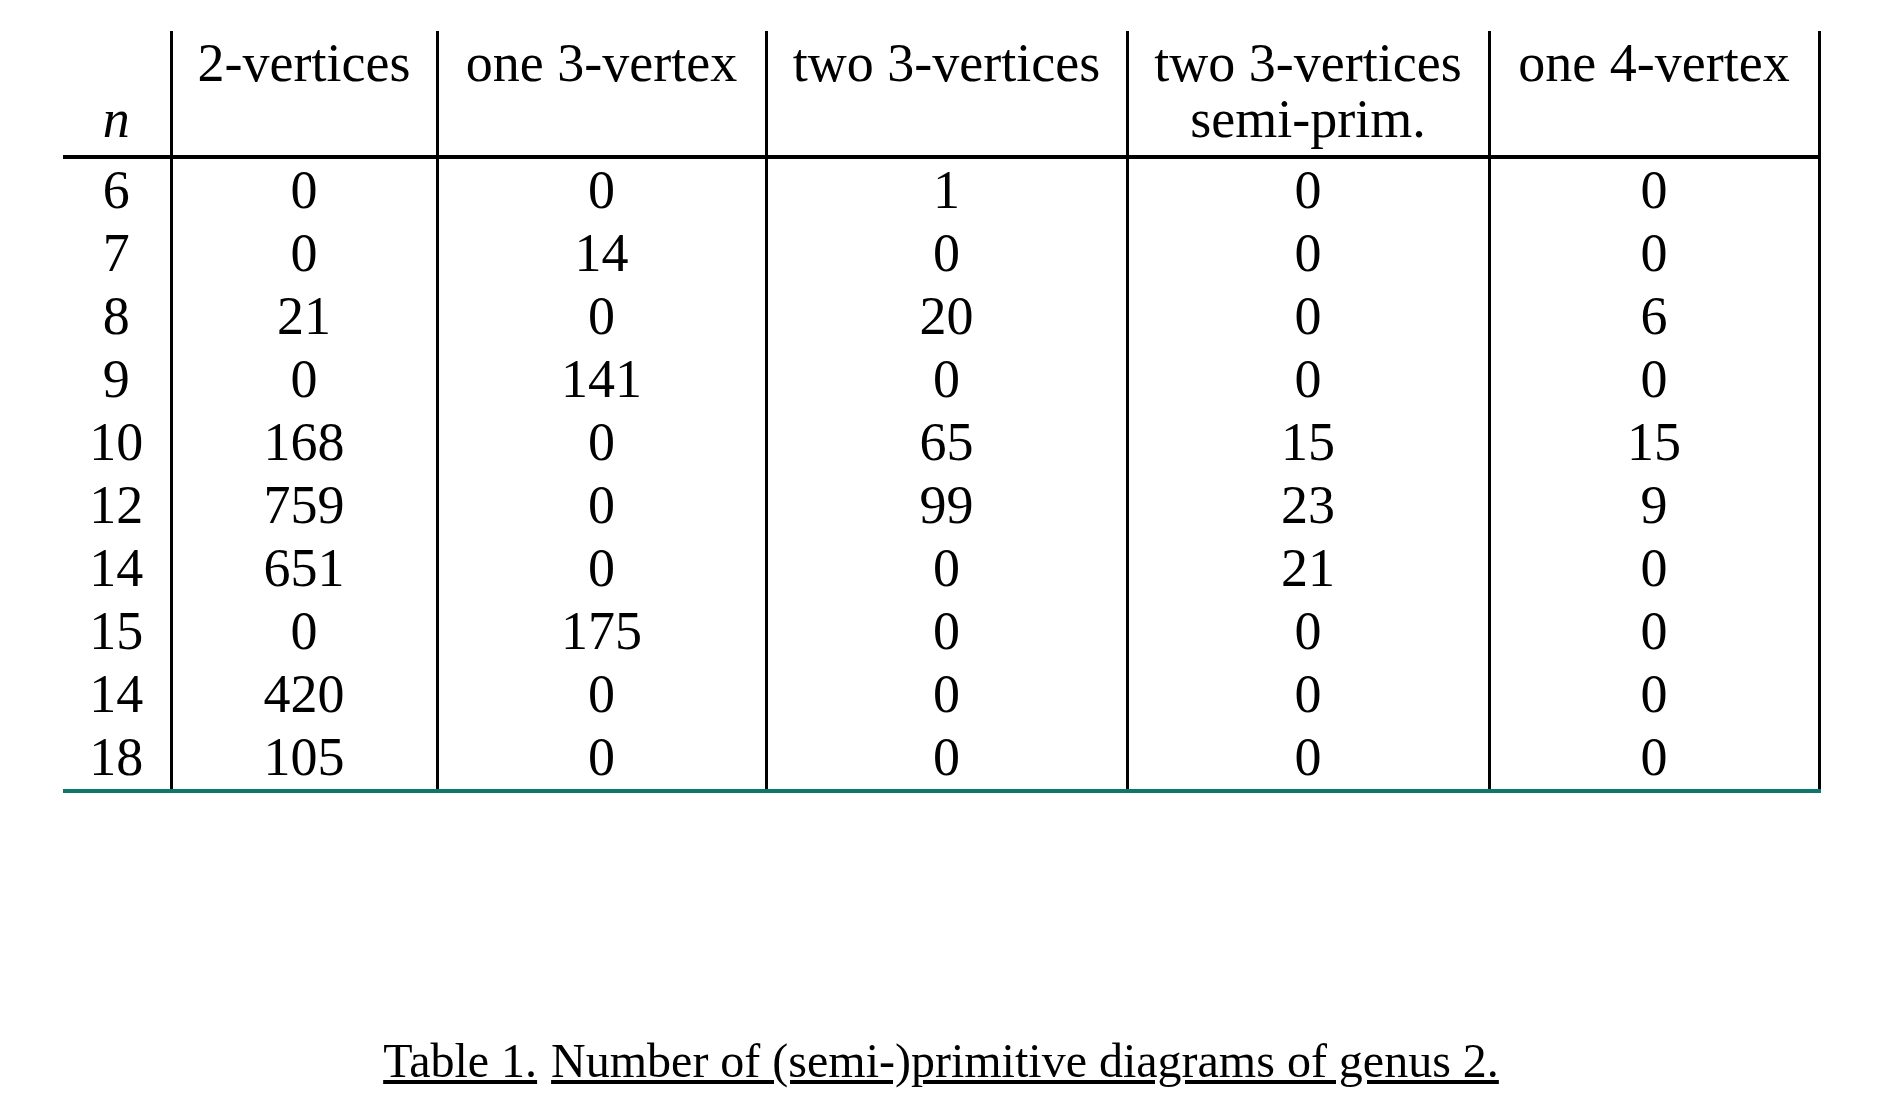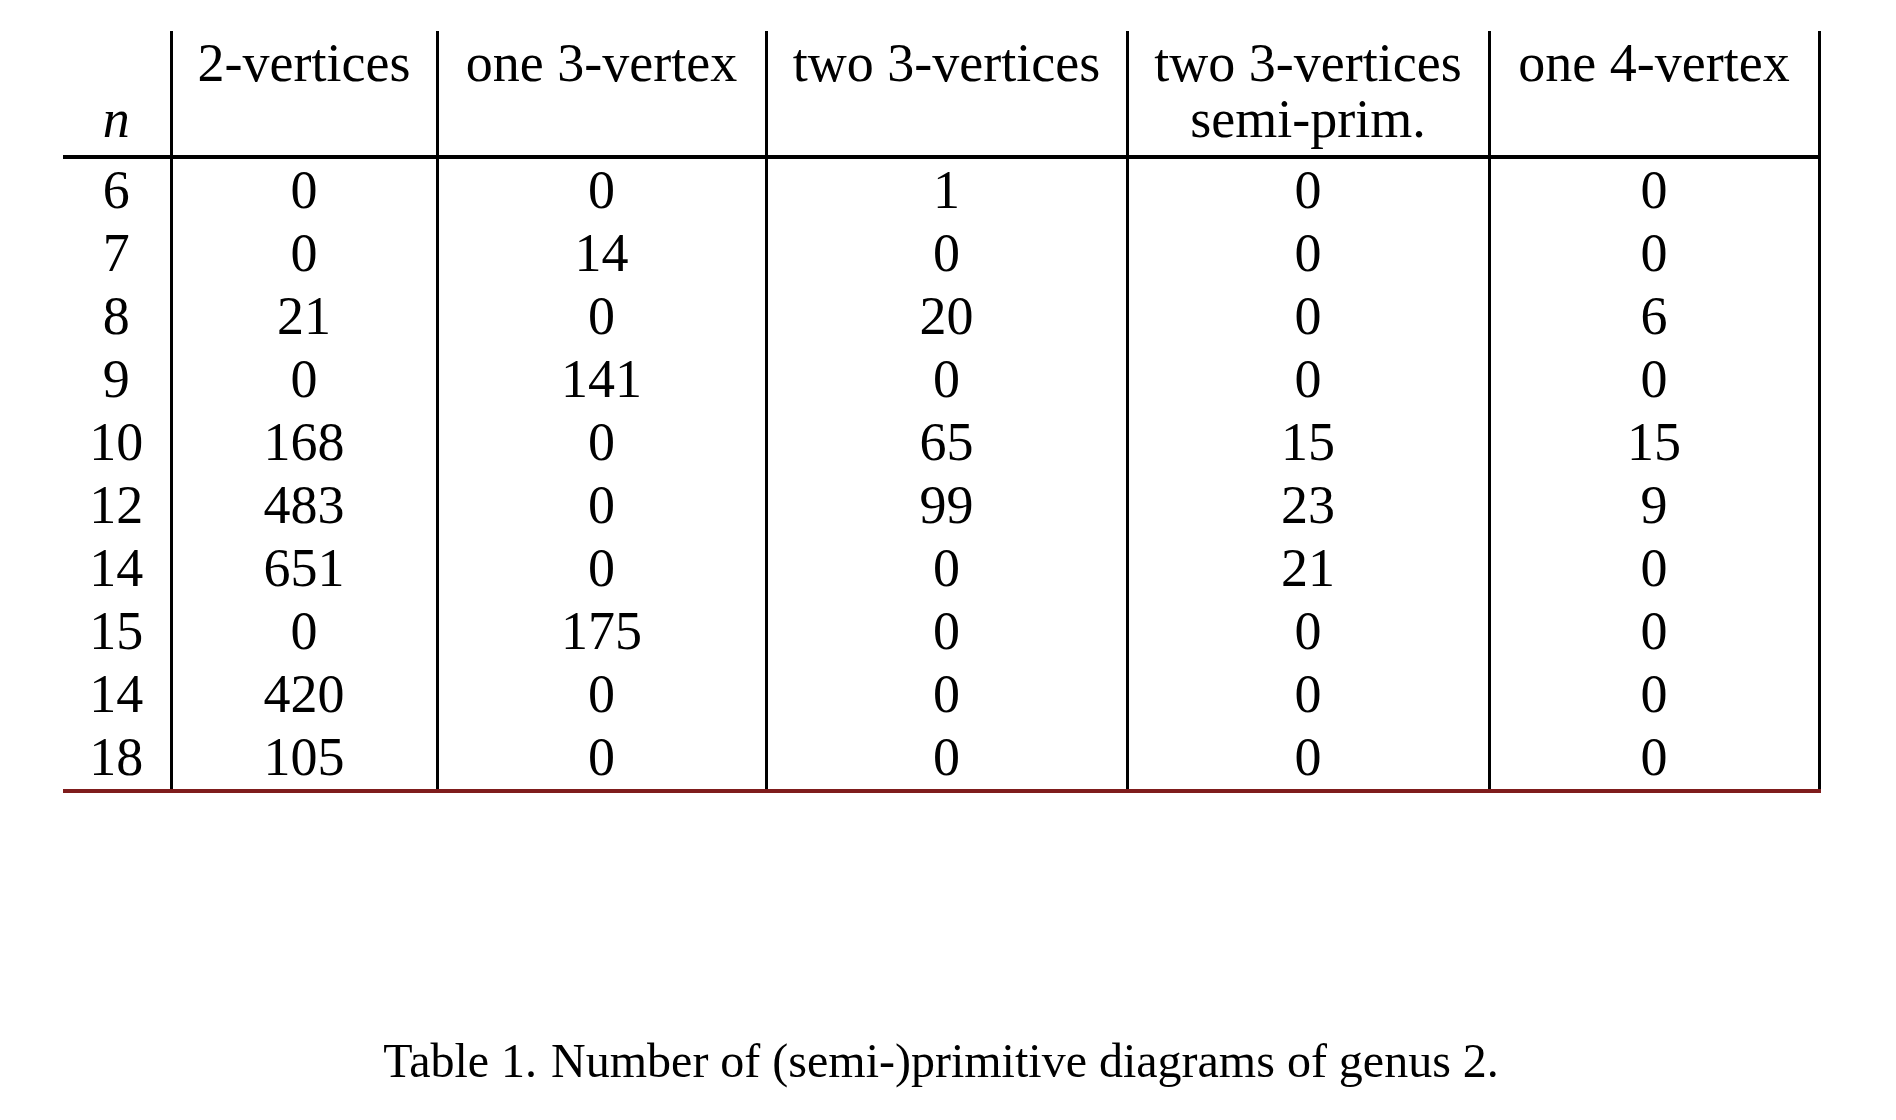--- a/index.html
+++ b/index.html
@@ -55,31 +55,32 @@
   .math-italic {
     font-style: italic;
   }
   tbody td {
     height: 63px;
     line-height: 63px;
     font-size: 54px;
     text-align: center;
   }
   tbody tr:last-child td {
-    border-bottom: 4px solid #7f1d1d;
+    border-bottom: 4px solid #0f766e;
   }
   .caption {
     position: absolute;
     left: 63px;
     top: 1032px;
     width: 1756px;
     text-align: center;
     font-size: 48px;
     line-height: 58px;
     white-space: nowrap;
+    text-decoration: underline;
   }
   .caption .cap-label {
     margin-right: 14px;
   }
 </style>
 </head>
 <body>
 
 <div class="table-area">
   <table>
@@ -167,21 +168,21 @@
         <tr>
     <td>10</td>
     <td>168</td>
     <td>0</td>
     <td>65</td>
     <td>15</td>
     <td>15</td>
   </tr>
         <tr>
     <td>12</td>
-    <td>483</td>
+    <td>759</td>
     <td>0</td>
     <td>99</td>
     <td>23</td>
     <td>9</td>
   </tr>
         <tr>
     <td>14</td>
     <td>651</td>
     <td>0</td>
     <td>0</td>

